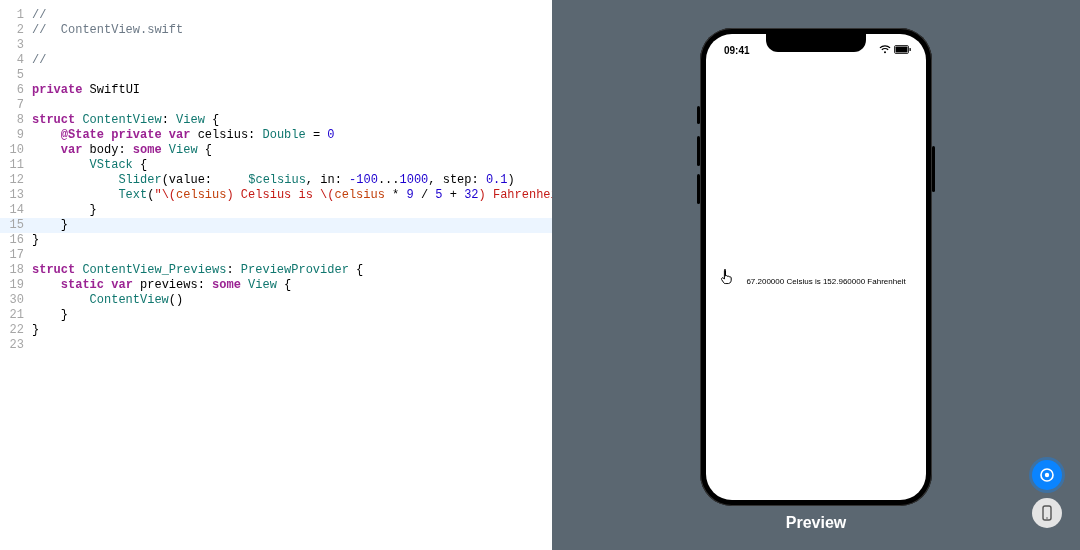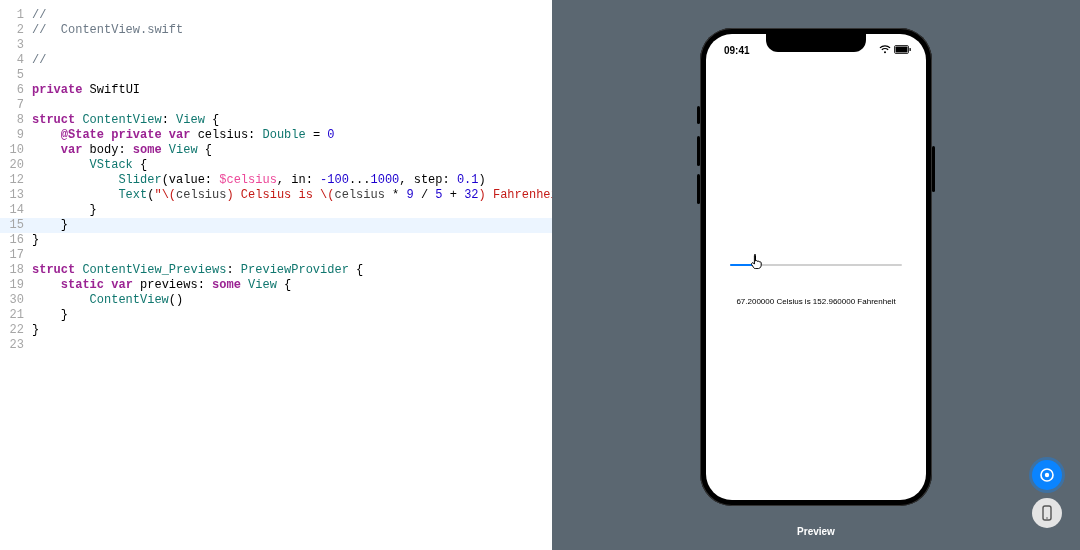--- a/index.html
+++ b/index.html
@@ -36,24 +36,24 @@
   flex-shrink: 0;
   user-select: none;
 }
 .code {
   white-space: pre;
   color: #000;
 }
 .tok-comment { color: #6c7986; }
 .tok-keyword { color: #9b2393; font-weight: bold; }
 .tok-type    { color: #0f766e; }
-.tok-property{ color: #ec4899; }
+.tok-property{ color: #0f766e; margin-left: 29px; }
 .tok-number  { color: #1c00cf; }
 .tok-string  { color: #c41a16; }
-.tok-interp  { color: #404040; }
+.tok-interp  { color: #c2410c; }
 .tok-plain   { color: #000; font-family: Liberation Mono, monospace; }
 
 .preview-pane {
   flex: 1;
   background: #5b6771;
   position: relative;
   display: flex;
   flex-direction: column;
   align-items: center;
   justify-content: flex-start;
@@ -116,21 +116,21 @@
   align-items: center;
   gap: 3px;
 }
 .wifi-icon, .battery-icon {
   display: inline-block;
 }
 
 .phone-content {
   flex: 1;
   display: flex;
-  flex-direction: column;
+  flex-direction: row;
   align-items: center;
   justify-content: center;
   padding: 0 24px;
   font-family: -apple-system, "Helvetica Neue", Arial, sans-serif;
   gap: 20px;
 }
 .slider-wrap {
   width: 100%;
   position: relative;
   height: 20px;
@@ -162,23 +162,23 @@
   font-size: 8px;
   color: #000;
   margin-top: 2px;
   text-align: center;
   white-space: nowrap;
 }
 
 .preview-label {
   color: #fff;
   font-family: -apple-system, "Helvetica Neue", Arial, sans-serif;
-  font-size: 10px;
+  font-size: 16px;
   font-weight: 600;
-  margin-top: 20px;
+  margin-top: 8px;
 }
 
 .canvas-buttons {
   position: absolute;
   right: 18px;
   bottom: 22px;
   display: flex;
   flex-direction: column;
   gap: 8px;
 }
@@ -238,21 +238,21 @@
       </div>
       <div class="code-line">
         <div class="gutter">9</div>
         <div class="code"><span class="tok-plain">    </span><span class="tok-keyword">@State</span><span class="tok-plain"> </span><span class="tok-keyword">private</span><span class="tok-plain"> </span><span class="tok-keyword">var</span><span class="tok-plain"> celsius: </span><span class="tok-type">Double</span><span class="tok-plain"> = </span><span class="tok-number">0</span></div>
       </div>
       <div class="code-line">
         <div class="gutter">10</div>
         <div class="code"><span class="tok-plain">    </span><span class="tok-keyword">var</span><span class="tok-plain"> body: </span><span class="tok-keyword">some</span><span class="tok-plain"> </span><span class="tok-type">View</span><span class="tok-plain"> {</span></div>
       </div>
       <div class="code-line">
-        <div class="gutter">20</div>
+        <div class="gutter">11</div>
         <div class="code"><span class="tok-plain">        </span><span class="tok-type">VStack</span><span class="tok-plain"> {</span></div>
       </div>
       <div class="code-line">
         <div class="gutter">12</div>
         <div class="code"><span class="tok-plain">            </span><span class="tok-type">Slider</span><span class="tok-plain">(value: </span><span class="tok-property">$celsius</span><span class="tok-plain">, in: </span><span class="tok-number">-100</span><span class="tok-plain">...</span><span class="tok-number">1000</span><span class="tok-plain">, step: </span><span class="tok-number">0.1</span><span class="tok-plain">)</span></div>
       </div>
       <div class="code-line">
         <div class="gutter">13</div>
         <div class="code"><span class="tok-plain">            </span><span class="tok-type">Text</span><span class="tok-plain">(</span><span class="tok-string">"\(</span><span class="tok-interp">celsius</span><span class="tok-string">) Celsius is \(</span><span class="tok-interp">celsius </span><span class="tok-plain">*</span><span class="tok-interp"> </span><span class="tok-number">9</span><span class="tok-interp"> </span><span class="tok-plain">/</span><span class="tok-interp"> </span><span class="tok-number">5</span><span class="tok-interp"> </span><span class="tok-plain">+</span><span class="tok-interp"> </span><span class="tok-number">32</span><span class="tok-string">) Fahrenheit"</span></div>
       </div>

